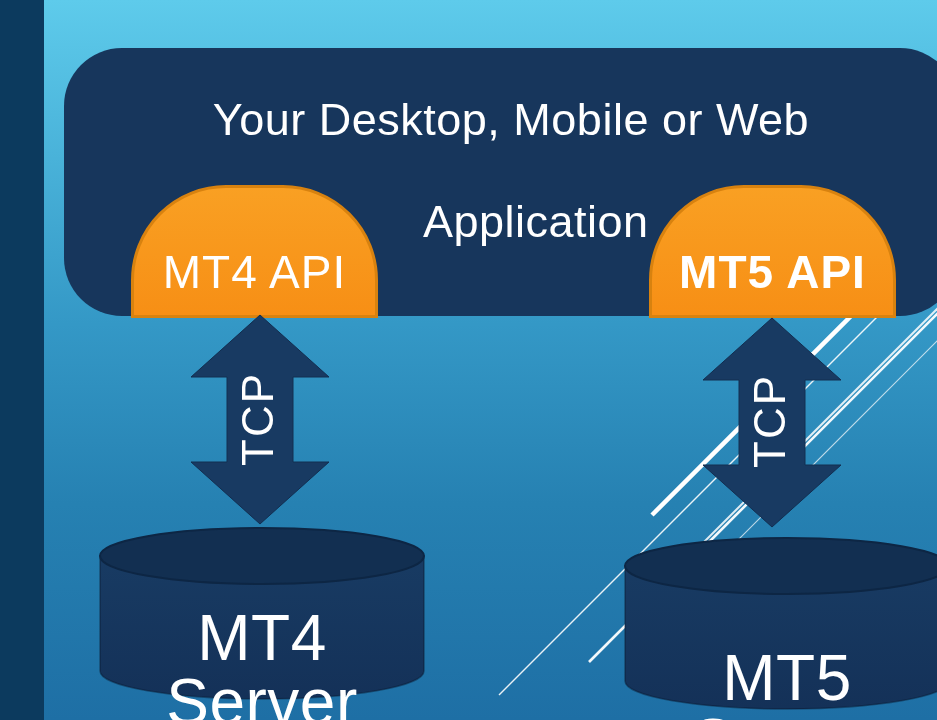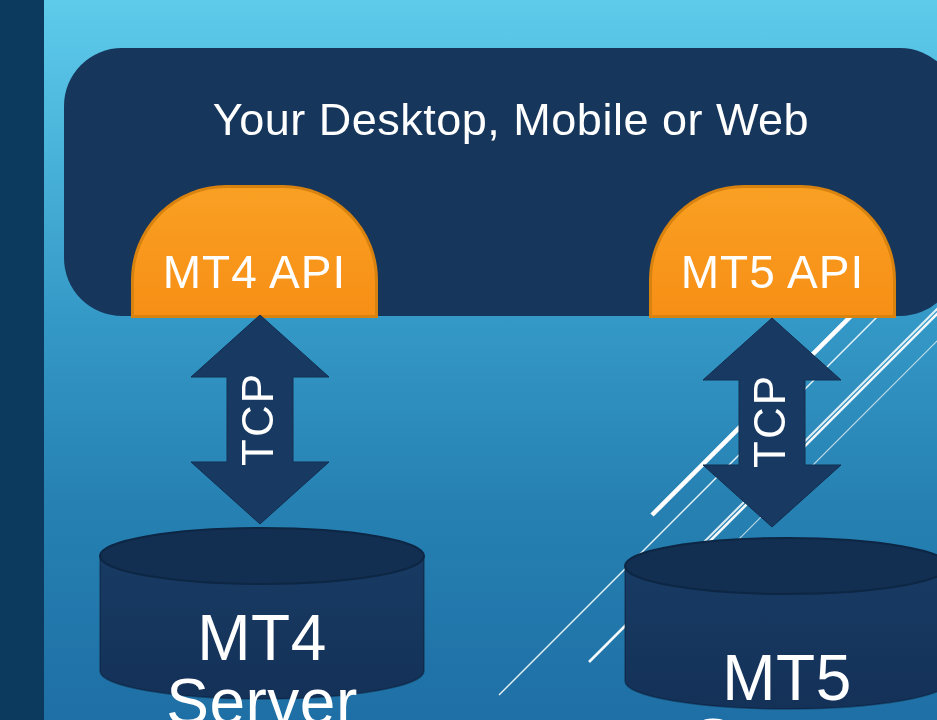--- a/index.html
+++ b/index.html
@@ -22,21 +22,21 @@
   }
   
   .dome{
     position:absolute;width:247px;height:133px;top:185px;
     background:linear-gradient(180deg,#f9a023 0%,#f78f15 100%);
     border:3px solid #d8820f;box-sizing:border-box;
     border-radius:95px 95px 0 0;
     display:flex;justify-content:center;align-items:flex-end;
   }
   .dome.mt4{left:87px;}
-  .dome.mt5{left:605px;}
+  .dome.mt5{left:605px;font-weight:bold;}
   .dome .dome-label{
     color:#ffffff;font-size:46px;line-height:1;padding-bottom:20px;
     letter-spacing:1px;
   }
   
   .tcp-label{
     position:absolute;color:#ffffff;font-size:44px;line-height:1;
     transform:translate(-50%,-50%) rotate(-90deg);
     letter-spacing:2px;
   }
@@ -62,20 +62,21 @@
       <line x1="608" y1="515" x2="945" y2="178" stroke-width="4.5" opacity="1"></line>
       <line x1="630" y1="572" x2="945" y2="257" stroke-width="2" opacity="0.85"></line>
       <line x1="582" y1="652" x2="945" y2="289" stroke-width="1.2" opacity="0.7"></line>
       <line x1="900" y1="80" x2="945" y2="35" stroke-width="2.2" opacity="0.9"></line>
       <line x1="916" y1="100" x2="945" y2="71" stroke-width="1.2" opacity="0.7"></line>
     </g>
   </svg>
 
   <div class="app-box"></div>
   <div class="app-title"><span>Your Desktop, Mobile or Web</span><br>
+    <span>Application</span>
   </div>
 
   <div class="dome mt4">
     <span class="dome-label">MT4 API</span>
   </div>
   <div class="dome mt5">
     <span class="dome-label">MT5 API</span>
   </div>
 
   <svg class="layer" width="937" height="720" viewBox="0 0 937 720">

